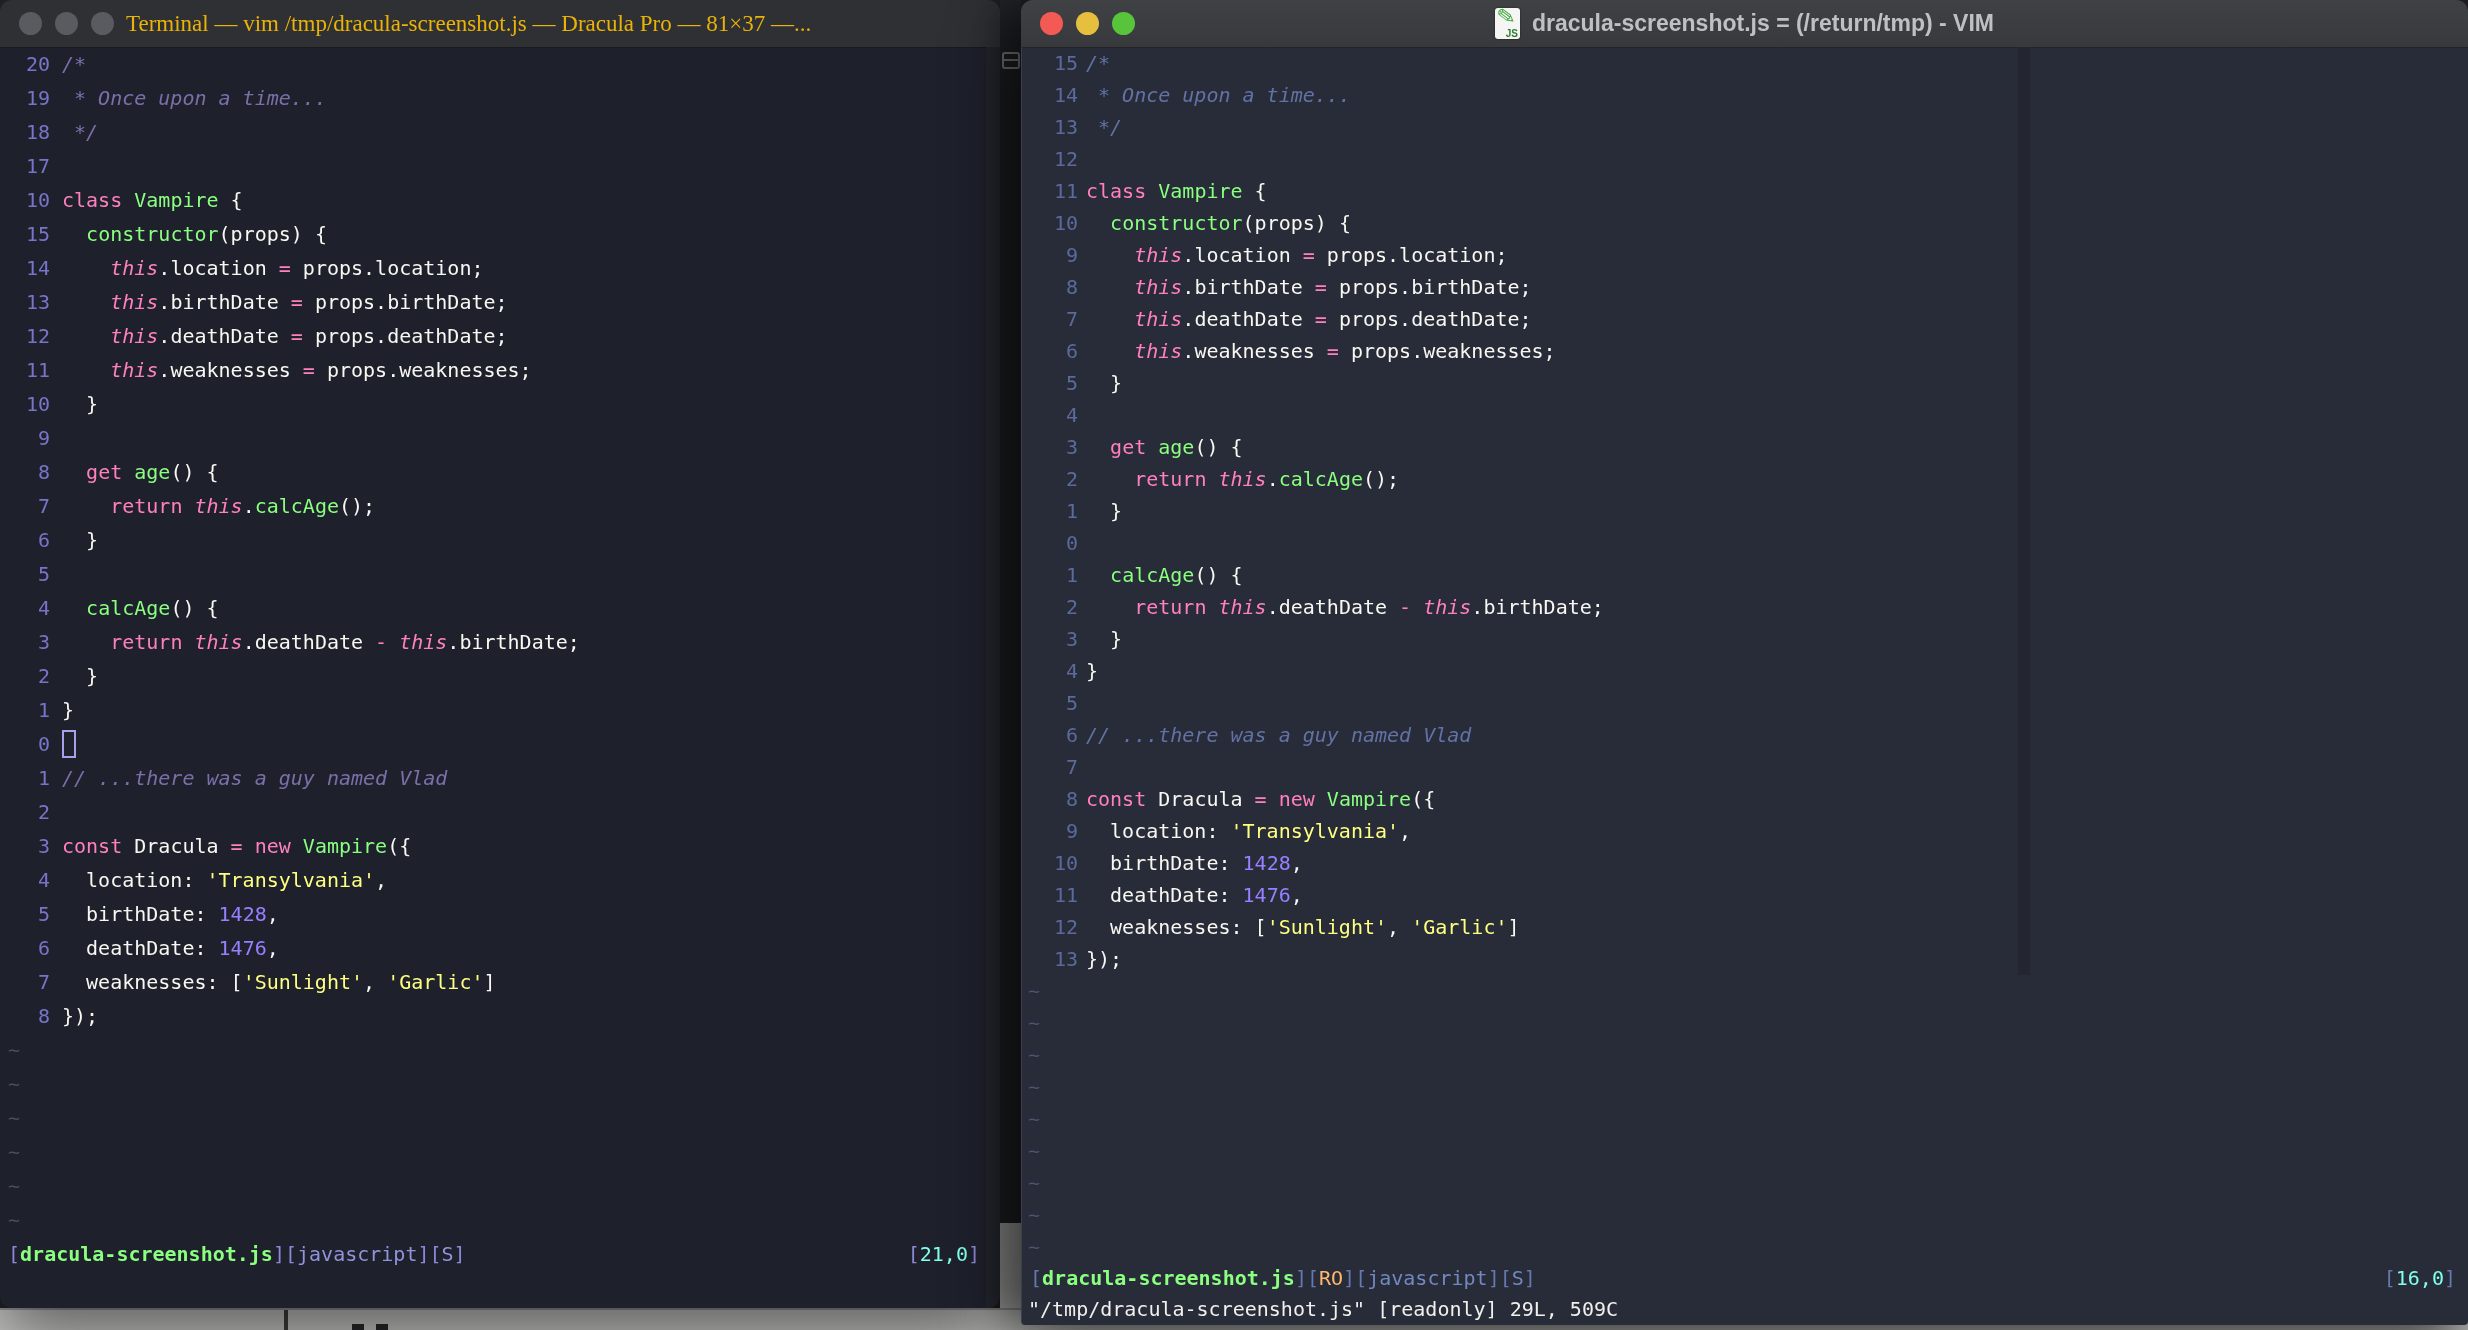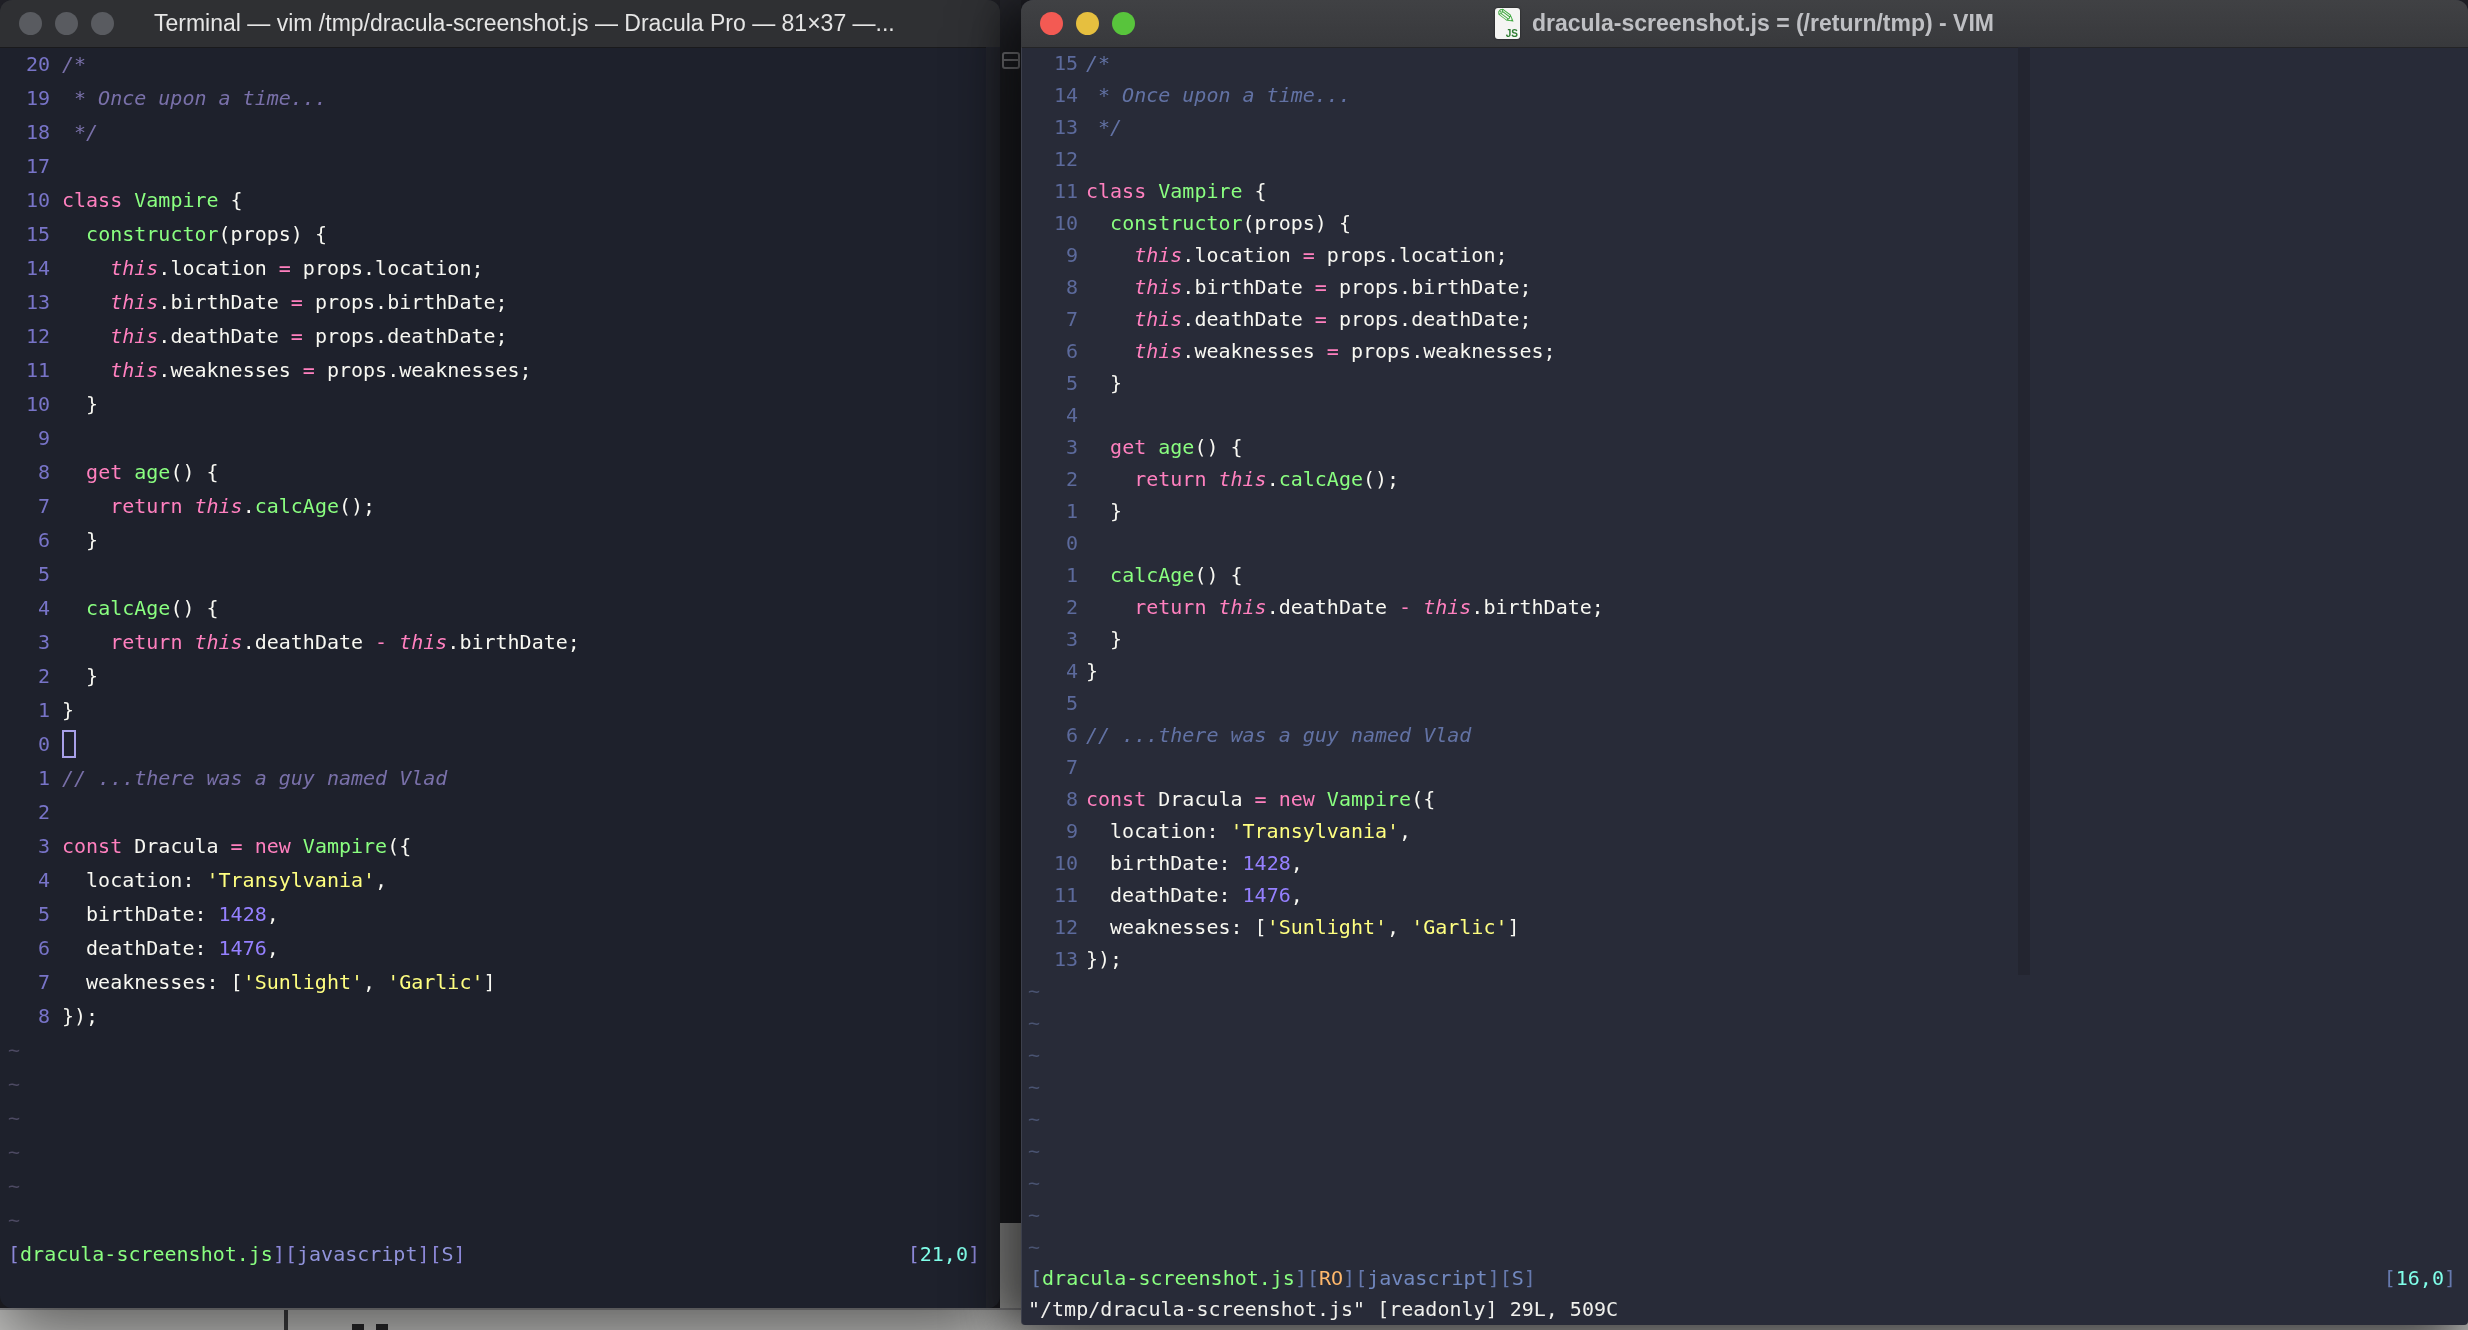--- a/index.html
+++ b/index.html
@@ -24,21 +24,21 @@
     border-radius:12px 12px 0 0;}
   .lights{display:flex;align-items:center;gap:13px;padding-left:19px;}
   .light{width:23px;height:23px;border-radius:50%;display:inline-block;}
   .title-text{font-size:23px;white-space:nowrap;overflow:hidden;}
 
   
   .win-left{left:0;width:1000px;height:1308px;background:var(--lbg,#1E212C);
     border-radius:12px 12px 12px 12px;}
   .win-left .titlebar{background:#2F3033;border-bottom:1px solid #1A1A1C;}
   .win-left .light{background:#595B60;}
-  .win-left .title-text{color:#e5e5e5;font-weight:500;margin-left:40px;}
+  .win-left .title-text{color:#eab308;font-weight:500;margin-left:12px;font-family:Liberation Serif, serif;}
   .term-body{position:absolute;left:0;top:47px;right:0;bottom:0;overflow:hidden;
     border-radius:0 0 12px 12px;}
   .term-scrolltrack{position:absolute;right:0;top:0;width:14px;bottom:0;background:#24262E;}
 
   
   .win-right{left:1021px;width:1447px;height:1325px;background:var(--rbg,#282B38);
     border-radius:12px 12px 4px 4px;box-shadow:-18px 0 40px rgba(0,0,0,.45),0 25px 70px rgba(0,0,0,.55);}
   .win-right .titlebar{background:linear-gradient(#404144,#38393C);border-bottom:1px solid #242426;}
   .light-red{background:#F35A53;} .light-yellow{background:#E6BF3F;} .light-green{background:#58C43C;}
   .title-center{position:absolute;left:0;right:0;top:0;height:47px;display:flex;
@@ -76,21 +76,21 @@
   .si{color:var(--pink,#FF80BF);font-style:italic;}
 
   .cursor-hollow{display:inline-block;width:10px;height:24px;border:2px solid #A8A0E8;
     position:relative;top:2px;}
 
   
   .statusline{position:absolute;left:0;right:0;display:flex;justify-content:space-between;
     font-family:"DejaVu Sans Mono","Liberation Mono",monospace;font-size:20px;white-space:pre;}
   #left-status{top:1190px;height:34px;line-height:34px;padding:0 20px 0 8px;}
   #right-status{top:1216px;height:31px;line-height:31px;padding:0 12px 0 8px;}
-  .st-br{color:#8C87D8;} .st-file{color:var(--green,#8AFF80);} .st-lbl{color:#9193DB;}
+  .st-br{color:#8C87D8;} .st-file{color:var(--green,#8AFF80);font-weight:bold;} .st-lbl{color:#9193DB;}
   .st-pos{color:var(--cyan,#80FFEA);}
   .win-right .st-br{color:#6679AD;} .win-right .st-lbl{color:#7289C0;}
   .st-ro{color:#FFB86C;}
   .msgline{position:absolute;left:0;right:0;top:1247px;height:31px;line-height:31px;
     padding-left:6px;color:#F0F0EC;white-space:pre;
     font-family:"DejaVu Sans Mono","Liberation Mono",monospace;font-size:20px;}
 </style>
 </head>
 <body>
 

